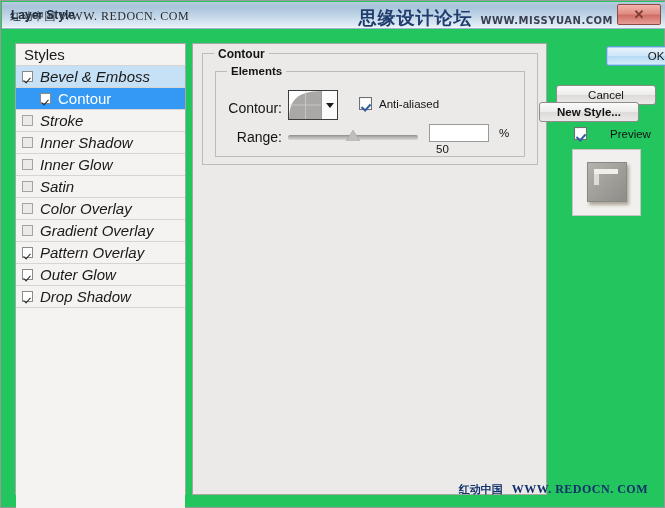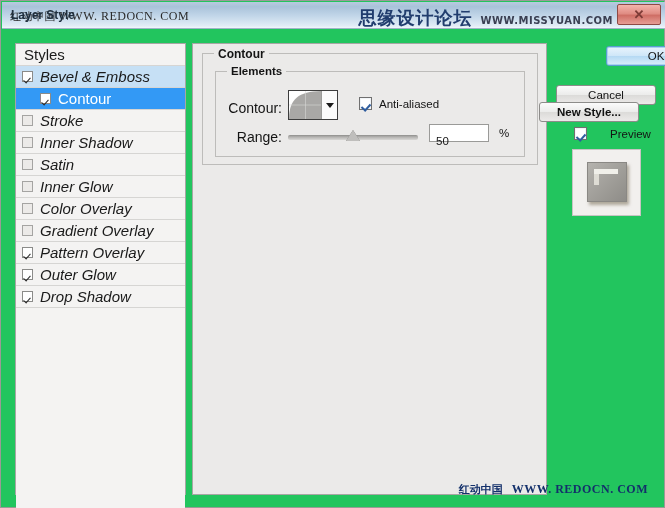--- a/index.html
+++ b/index.html
@@ -285,21 +285,21 @@
   #range-input {
     position: absolute;
     left: 213px; top: 52px;
     width: 60px; height: 18px;
     background: #ffffff;
     border: 1px solid #9a9a98;
     box-sizing: border-box;
     font-family: "Liberation Sans", sans-serif;
     font-size: 11.5px;
     color: #141414;
-    padding: 8px 0 0 6px;
+    padding: 16px 0 0 6px;
     line-height: 16px;
   }
   #range-unit {
     position: absolute;
     left: 283px; top: 55px;
     font-size: 11.5px;
     color: #141414;
   }
 
   
@@ -429,25 +429,25 @@
         <div class="style-row effect">
           <span class="cbx off"></span>
           <span class="style-label">Stroke</span>
         </div>
         <div class="style-row effect">
           <span class="cbx off"></span>
           <span class="style-label">Inner Shadow</span>
         </div>
         <div class="style-row effect">
           <span class="cbx off"></span>
+          <span class="style-label">Inner Glow</span>
+        </div>
+        <div class="style-row effect">
+          <span class="cbx off"></span>
           <span class="style-label">Satin</span>
-        </div>
-        <div class="style-row effect">
-          <span class="cbx off"></span>
-          <span class="style-label">Inner Glow</span>
         </div>
         <div class="style-row effect">
           <span class="cbx off"></span>
           <span class="style-label">Color Overlay</span>
         </div>
         <div class="style-row effect">
           <span class="cbx off"></span>
           <span class="style-label">Gradient Overlay</span>
         </div>
         <div class="style-row effect">

